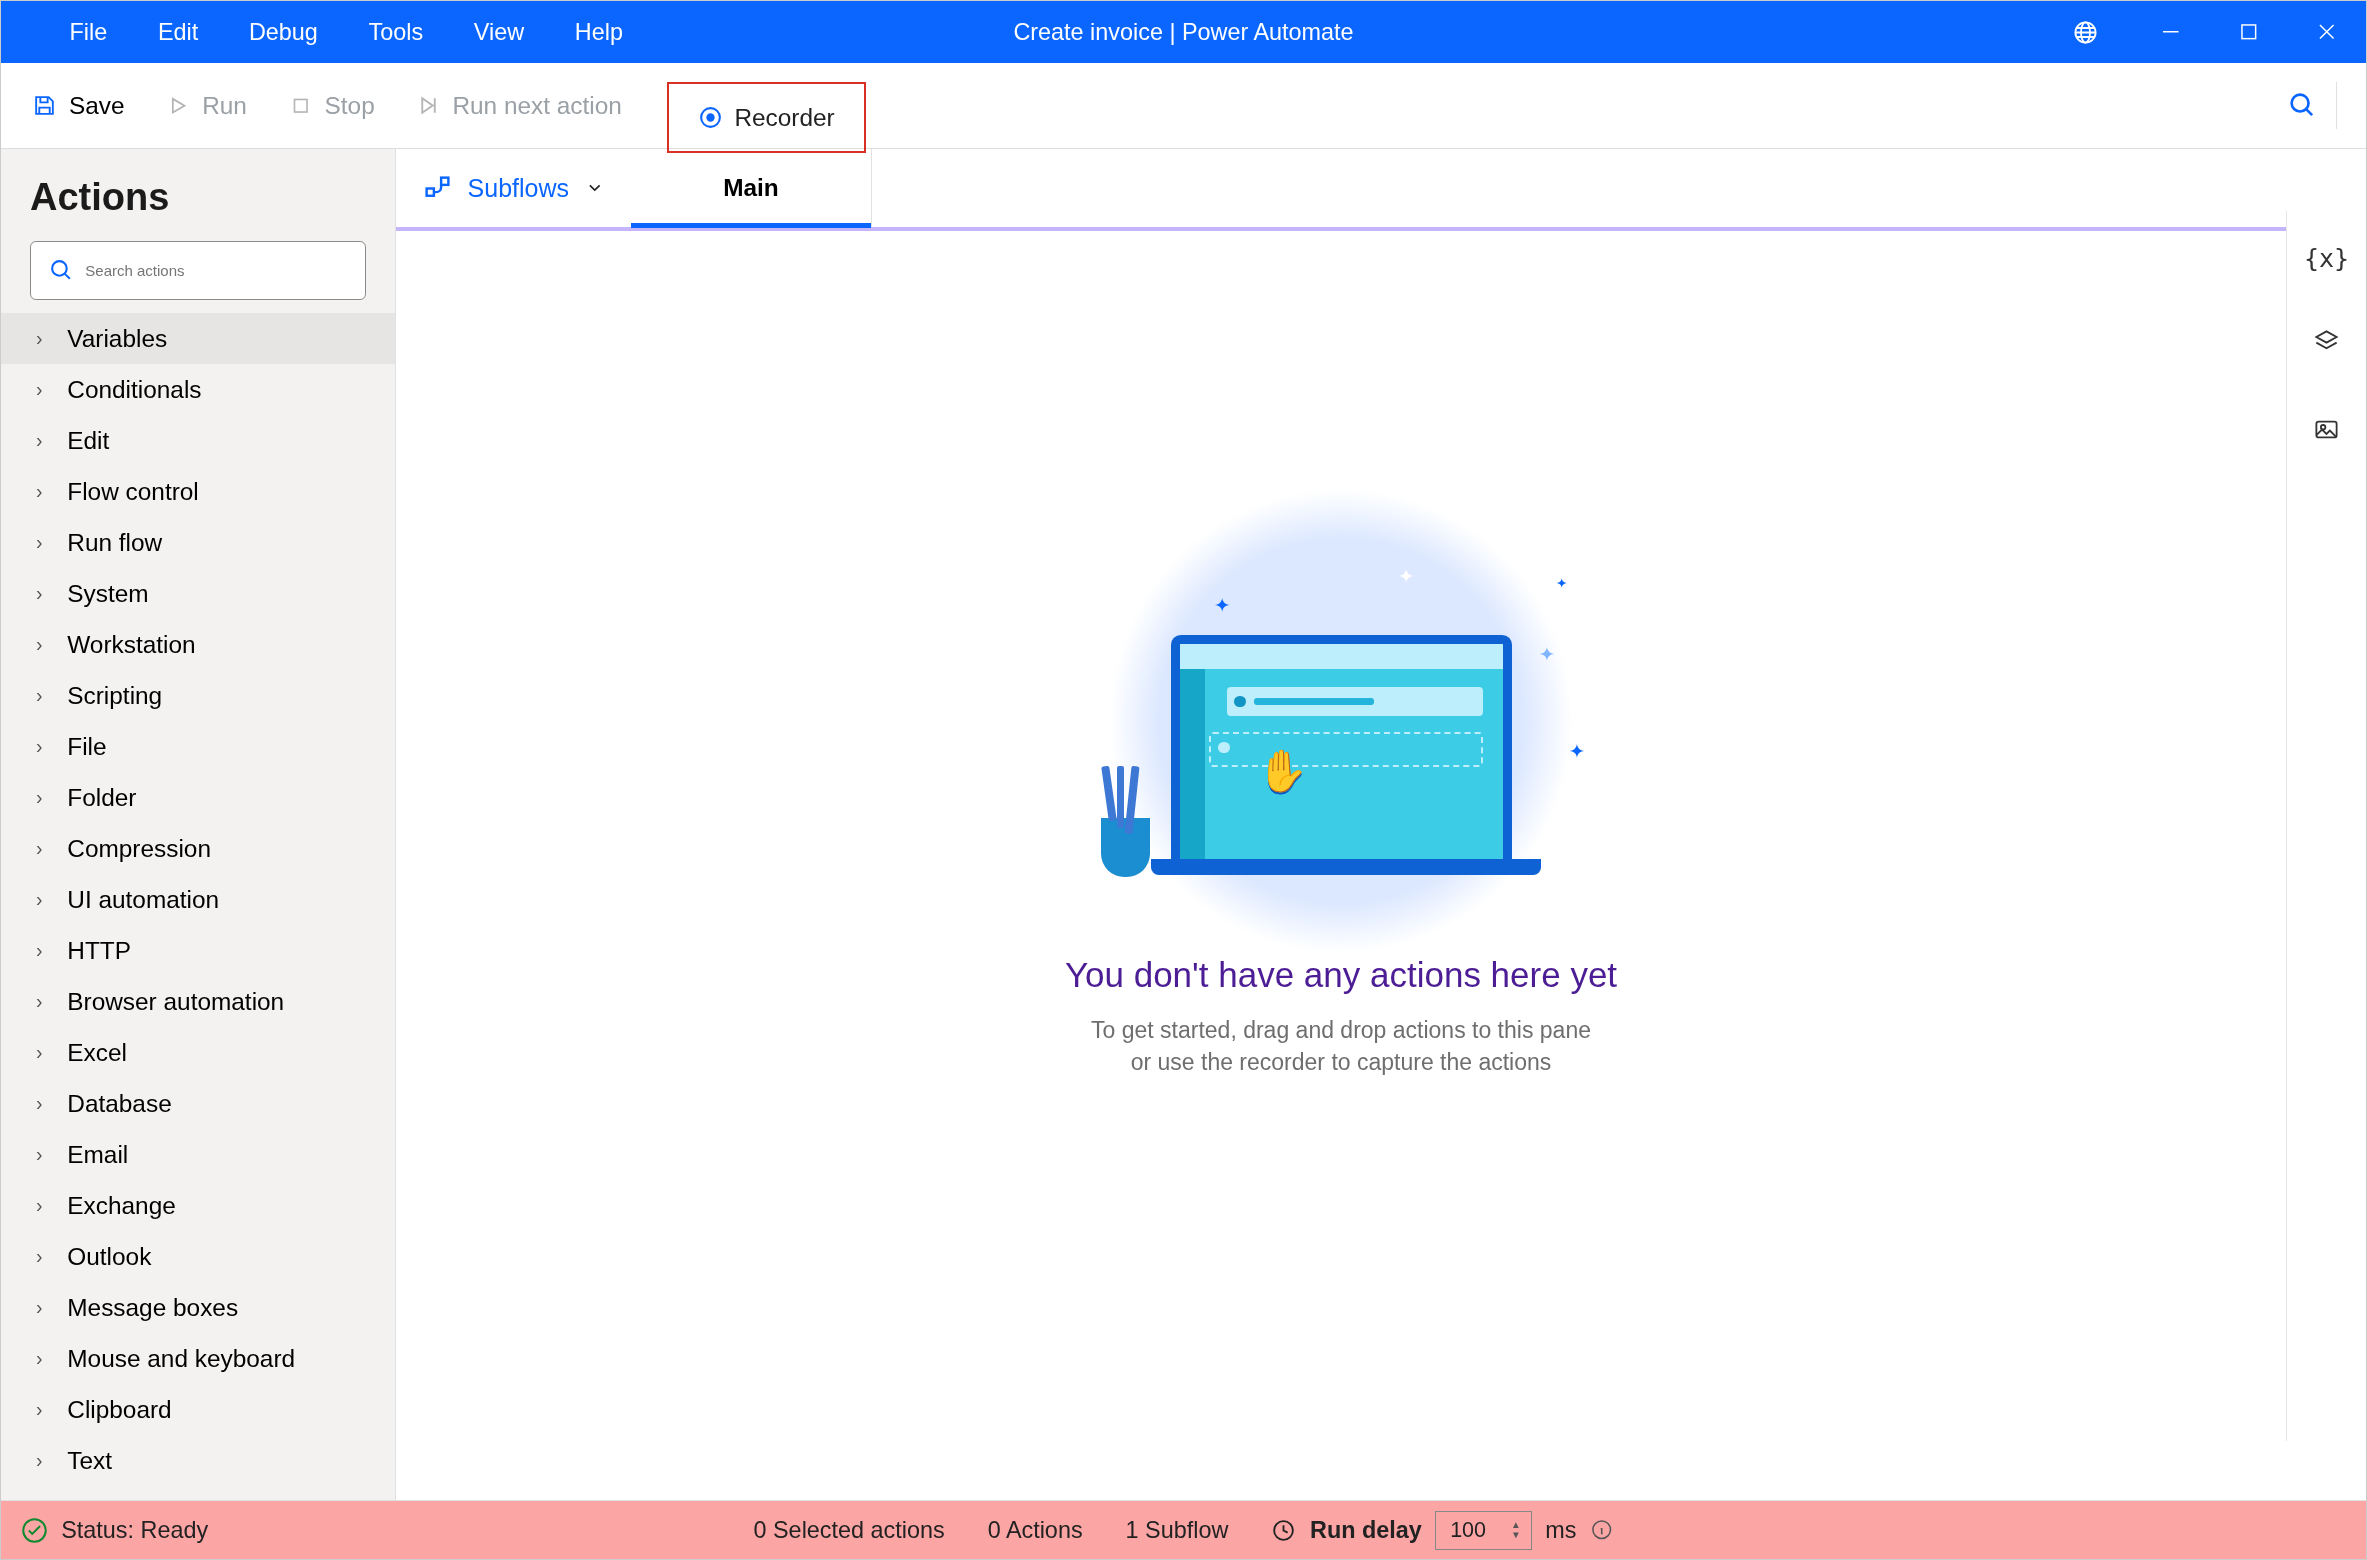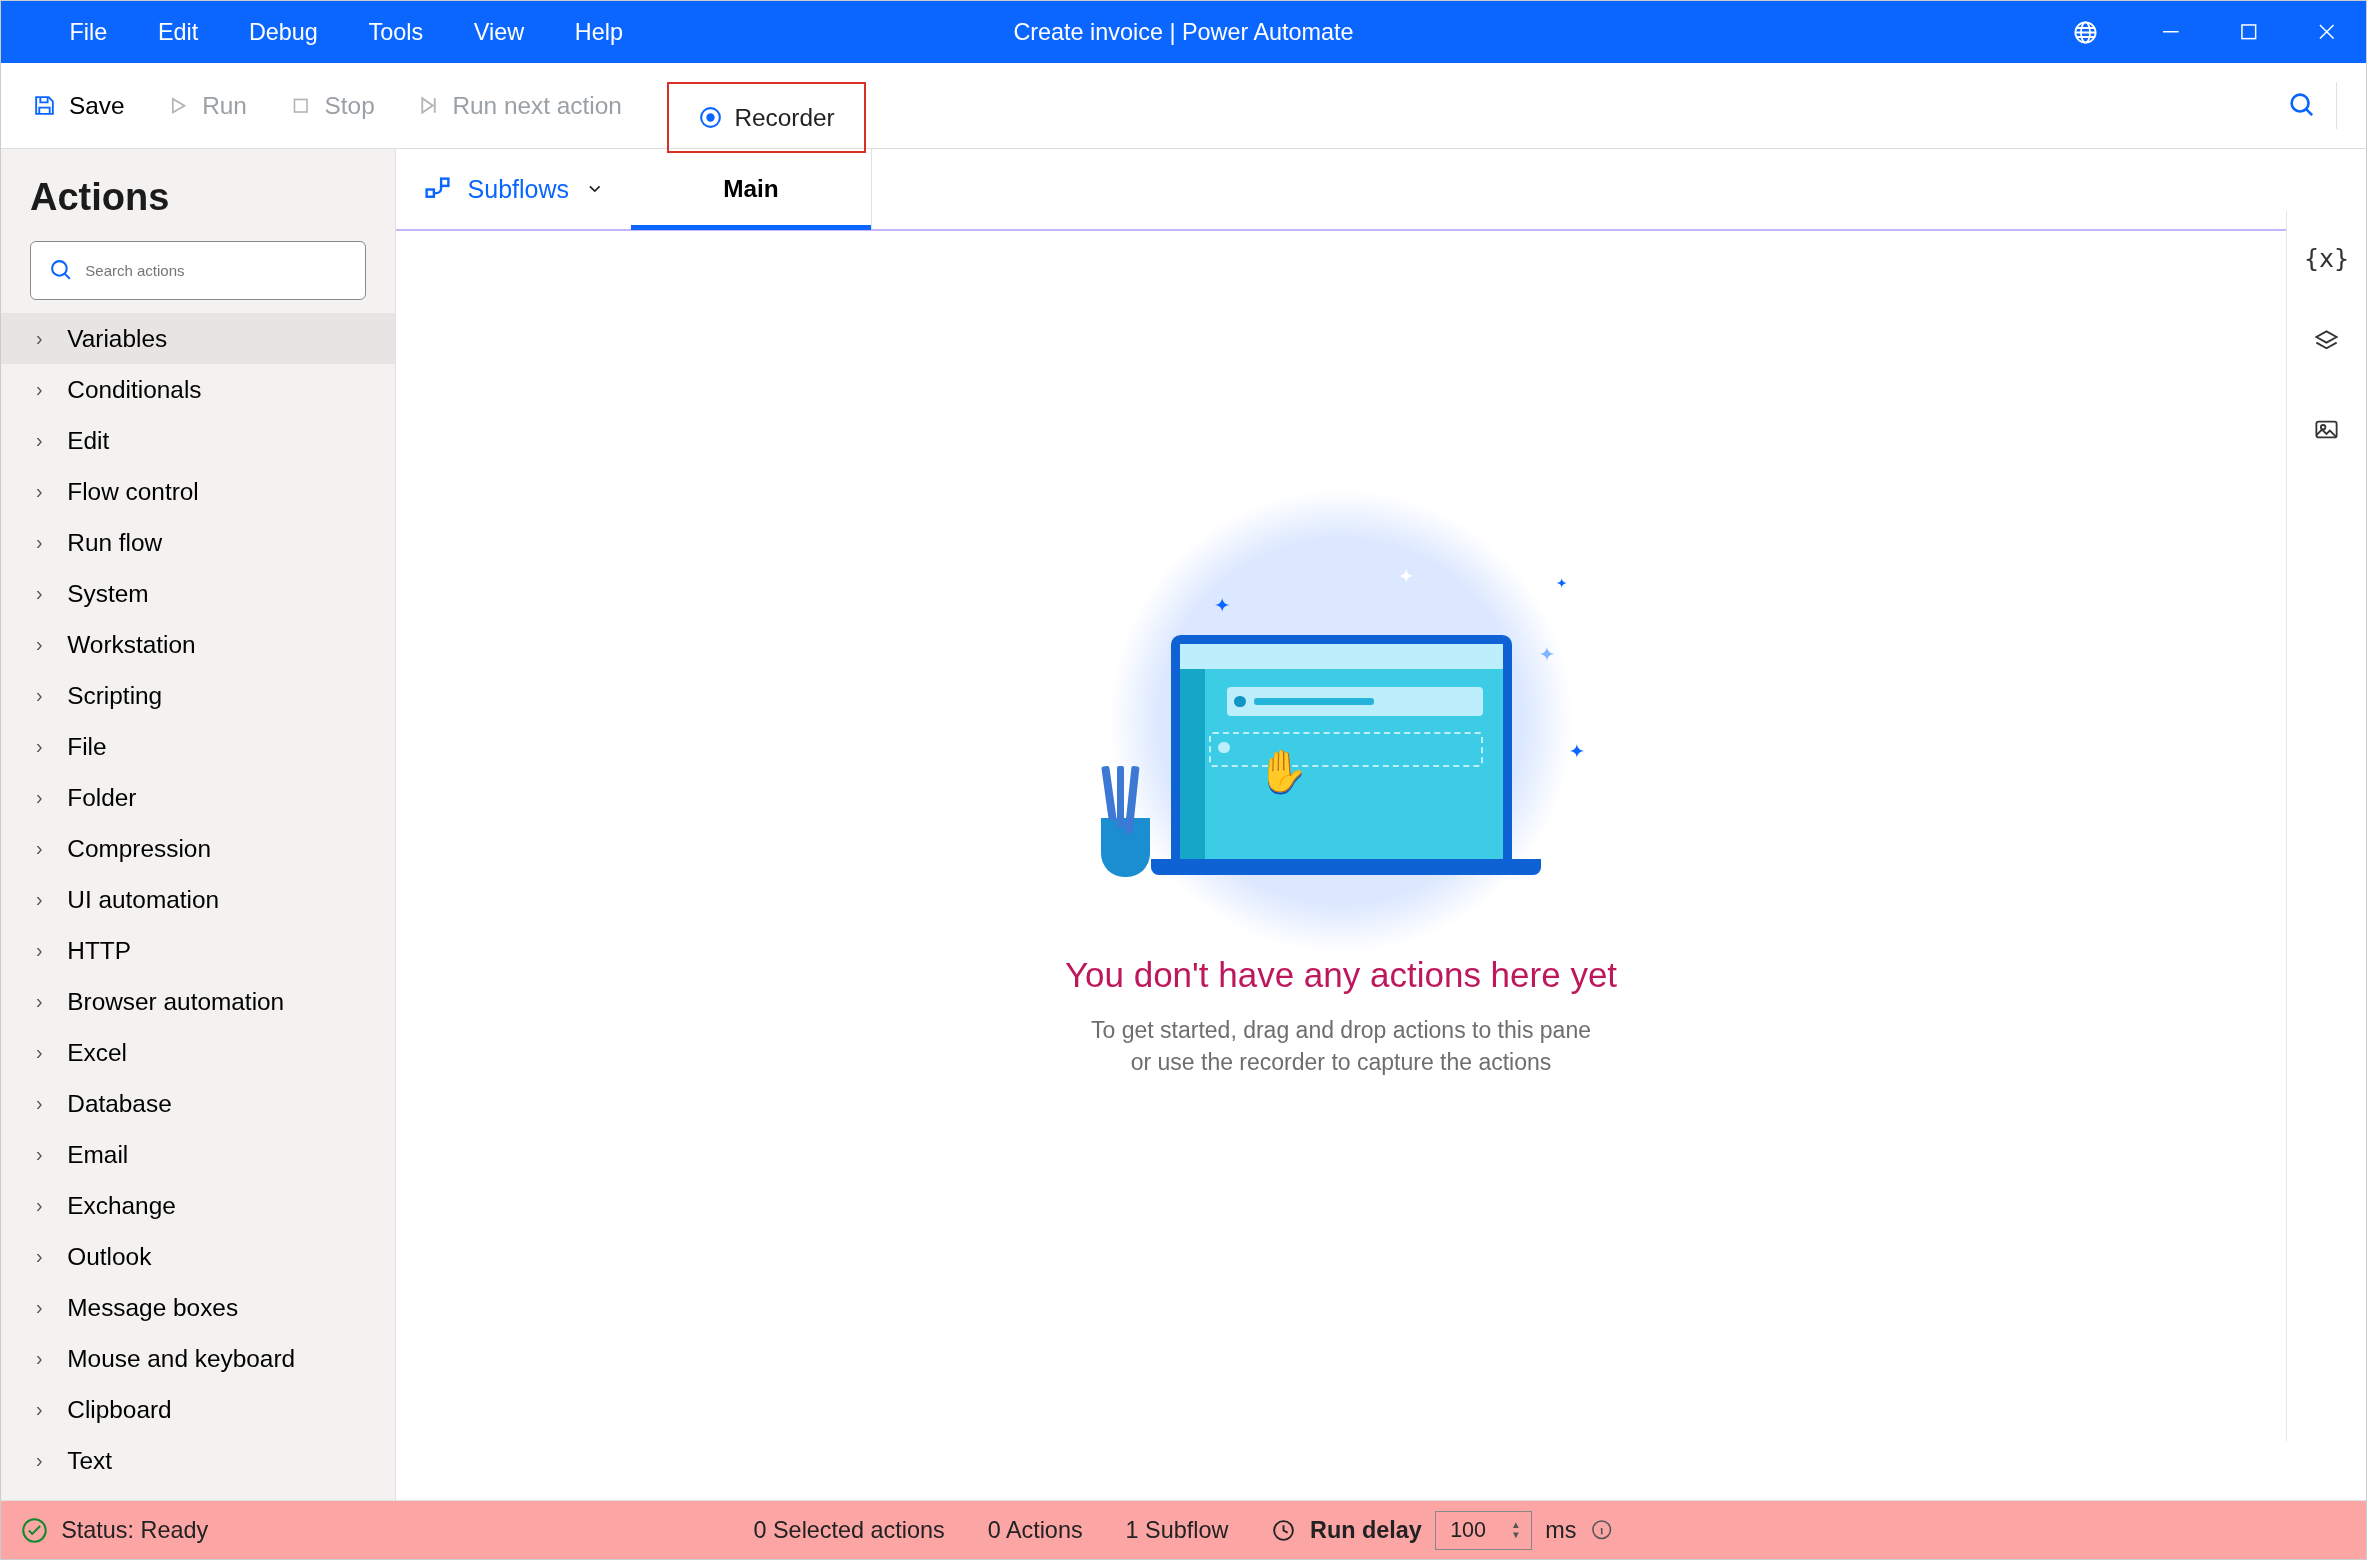--- a/index.html
+++ b/index.html
@@ -43,30 +43,30 @@
   .search-box input { flex: 1; border: none; outline: none; font-size: 15px; background: transparent; }
   .tree { flex: 1 1 auto; overflow: auto; position: relative; }
   .tree-item { display: flex; align-items: center; gap: 13.7px; height: 51px; padding-left: 35px; font-size: 24.4px; cursor: pointer; }
   .tree-item.selected { background: #e6e5e3; }
   .tree-chevron { color: #555; font-size: 19.5px; display: inline-flex; width: 17.6px; }
   .tree::-webkit-scrollbar { width: 13.7px; }
   .tree::-webkit-scrollbar-thumb { background: #c0c0c0; border-radius: 3.9px; }
 
   
   .main { flex: 1 1 auto; display: flex; flex-direction: column; min-width: 0; margin-right: 80px; }
-  .subtabs { height: 82px; border-bottom: 2px solid #c4b5fd; display: flex; align-items: stretch; }
+  .subtabs { height: 82px; border-bottom: 4px solid #c4b5fd; display: flex; align-items: stretch; }
   .subflow-btn { display: flex; align-items: center; gap: 15.6px; padding: 0 27px; font-size: 25px; color: #0a66ff; font-weight: 500; cursor: pointer; }
   .tab { display: flex; align-items: center; padding: 0 92px; font-size: 24.4px; border-right: 1px solid #e1e1e1; cursor: pointer; position: relative; }
   .tab.active { font-weight: 600; }
   .tab.active::after { content: ""; position: absolute; left: 0; right: 0; bottom: -1px; height: 4.9px; background: #0a66ff; }
 
   .canvas { flex: 1 1 auto; display: flex; align-items: center; justify-content: center; padding-bottom: 137px; }
   .empty-state { text-align: center; color: #6e6e6e; }
   .empty-illustration { width: 546px; height: 410px; margin: 0 auto 29px auto; position: relative; }
-  .empty-heading { font-size: 35px; color: #be185d; font-weight: 500; margin-bottom: 19.5px; }
+  .empty-heading { font-size: 35px; color: #4c1d95; font-weight: 500; margin-bottom: 19.5px; }
   .empty-sub { font-size: 23px; line-height: 1.4; color: #6e6e6e; }
 
   
   .sky { position: absolute; width: 468px; height: 468px; background: radial-gradient(ellipse at center, #dce8ff 0%, #dce8ff 55%, rgba(220,232,255,0) 70%); border-radius: 50%; left: 50%; top: -29px; transform: translateX(-50%); }
   .laptop { position: absolute; bottom: 51px; left: 50%; transform: translateX(-50%); width: 380px; }
   .laptop-screen { width: 341px; height: 224px; background: #3dcce6; border: 9.8px solid #0f62d4; border-bottom: none; border-radius: 9.8px 9.8px 0 0; margin: 0 auto; position: relative; overflow: hidden; }
   .laptop-base { width: 390px; height: 15.6px; background: #0f62d4; border-radius: 0 0 7.8px 7.8px; margin: 0 auto; }
   .screen-bar { position: absolute; top: 0; left: 0; right: 0; height: 25px; background: #bdeefc; }
   .screen-side { position: absolute; top: 25px; left: 0; width: 25px; bottom: 0; background: #16a6c7; }
   .row-line { position: absolute; left: 47px; right: 19.5px; height: 29px; background: #bdeefc; border-radius: 3.9px; display: flex; align-items: center; padding: 0 7.8px; gap: 7.8px; }

